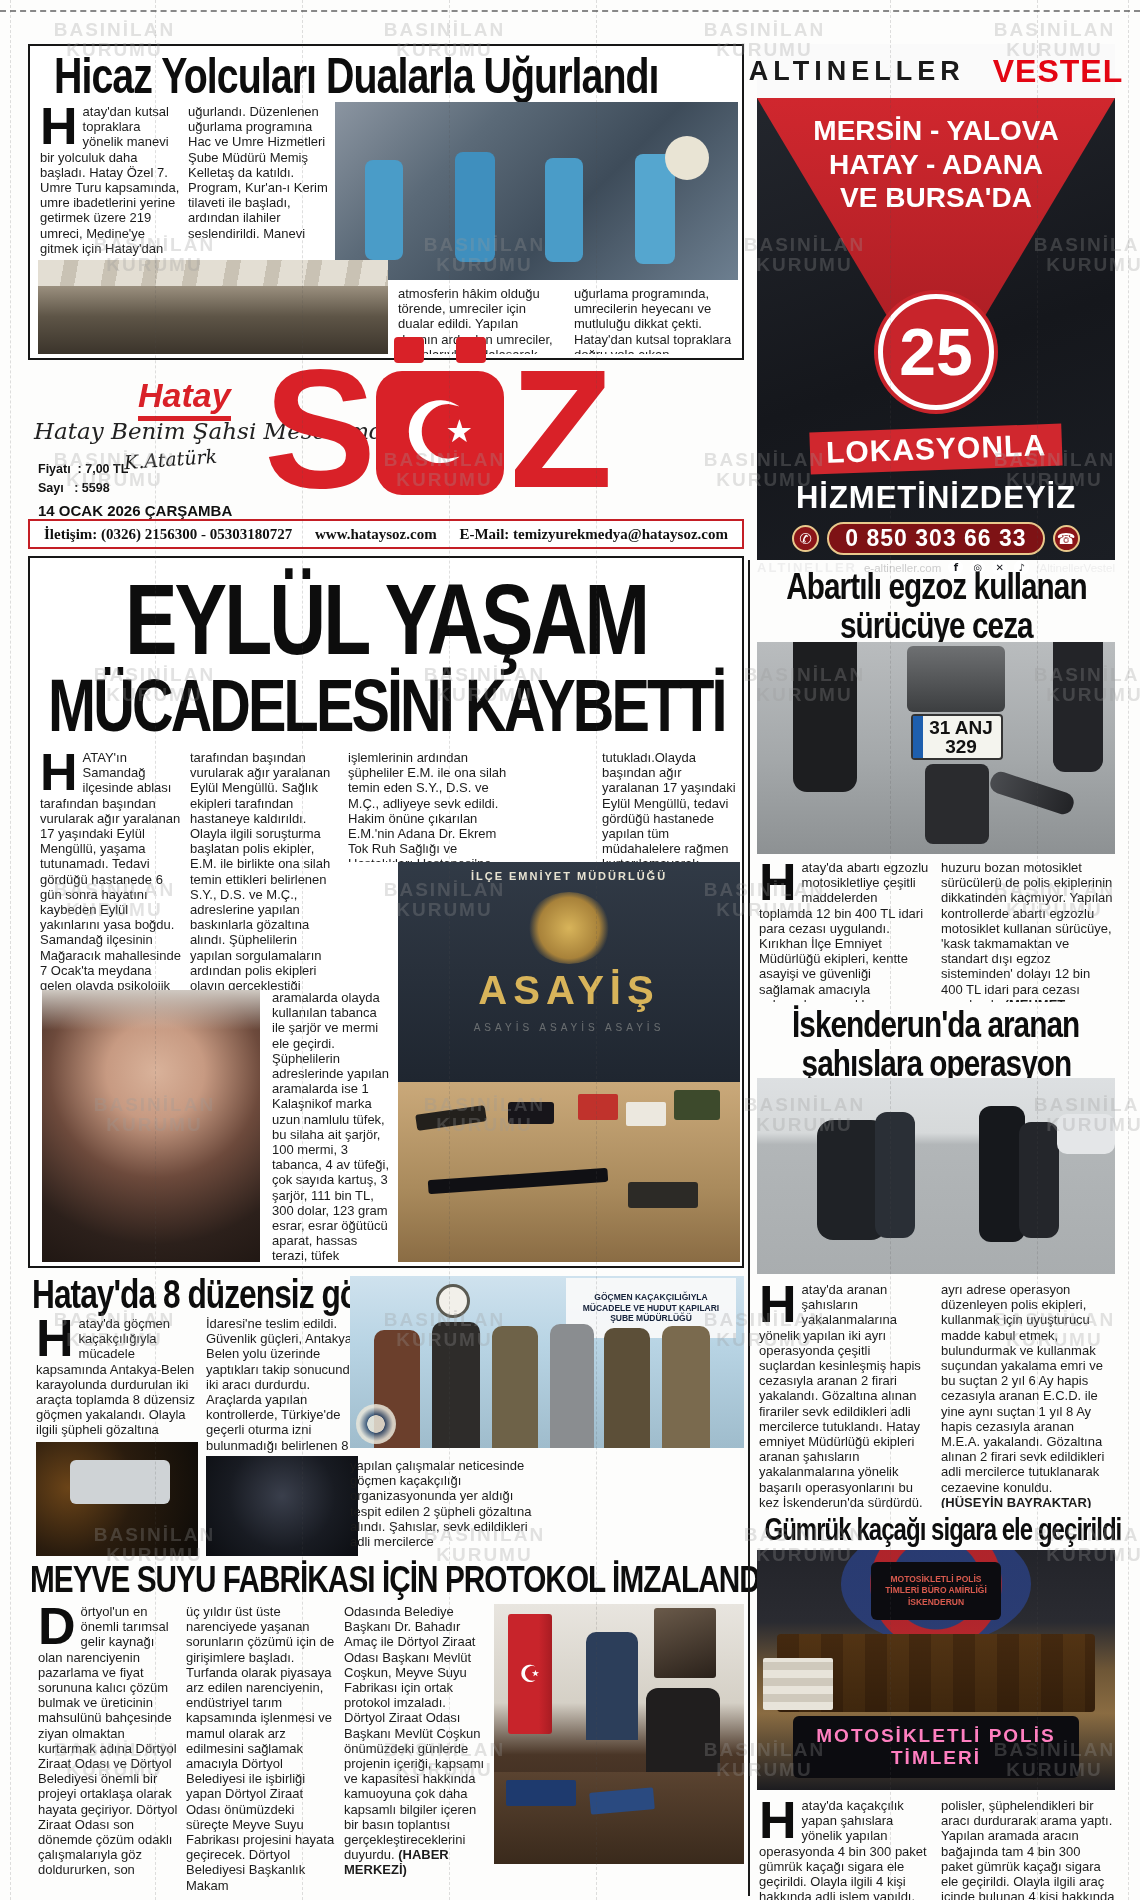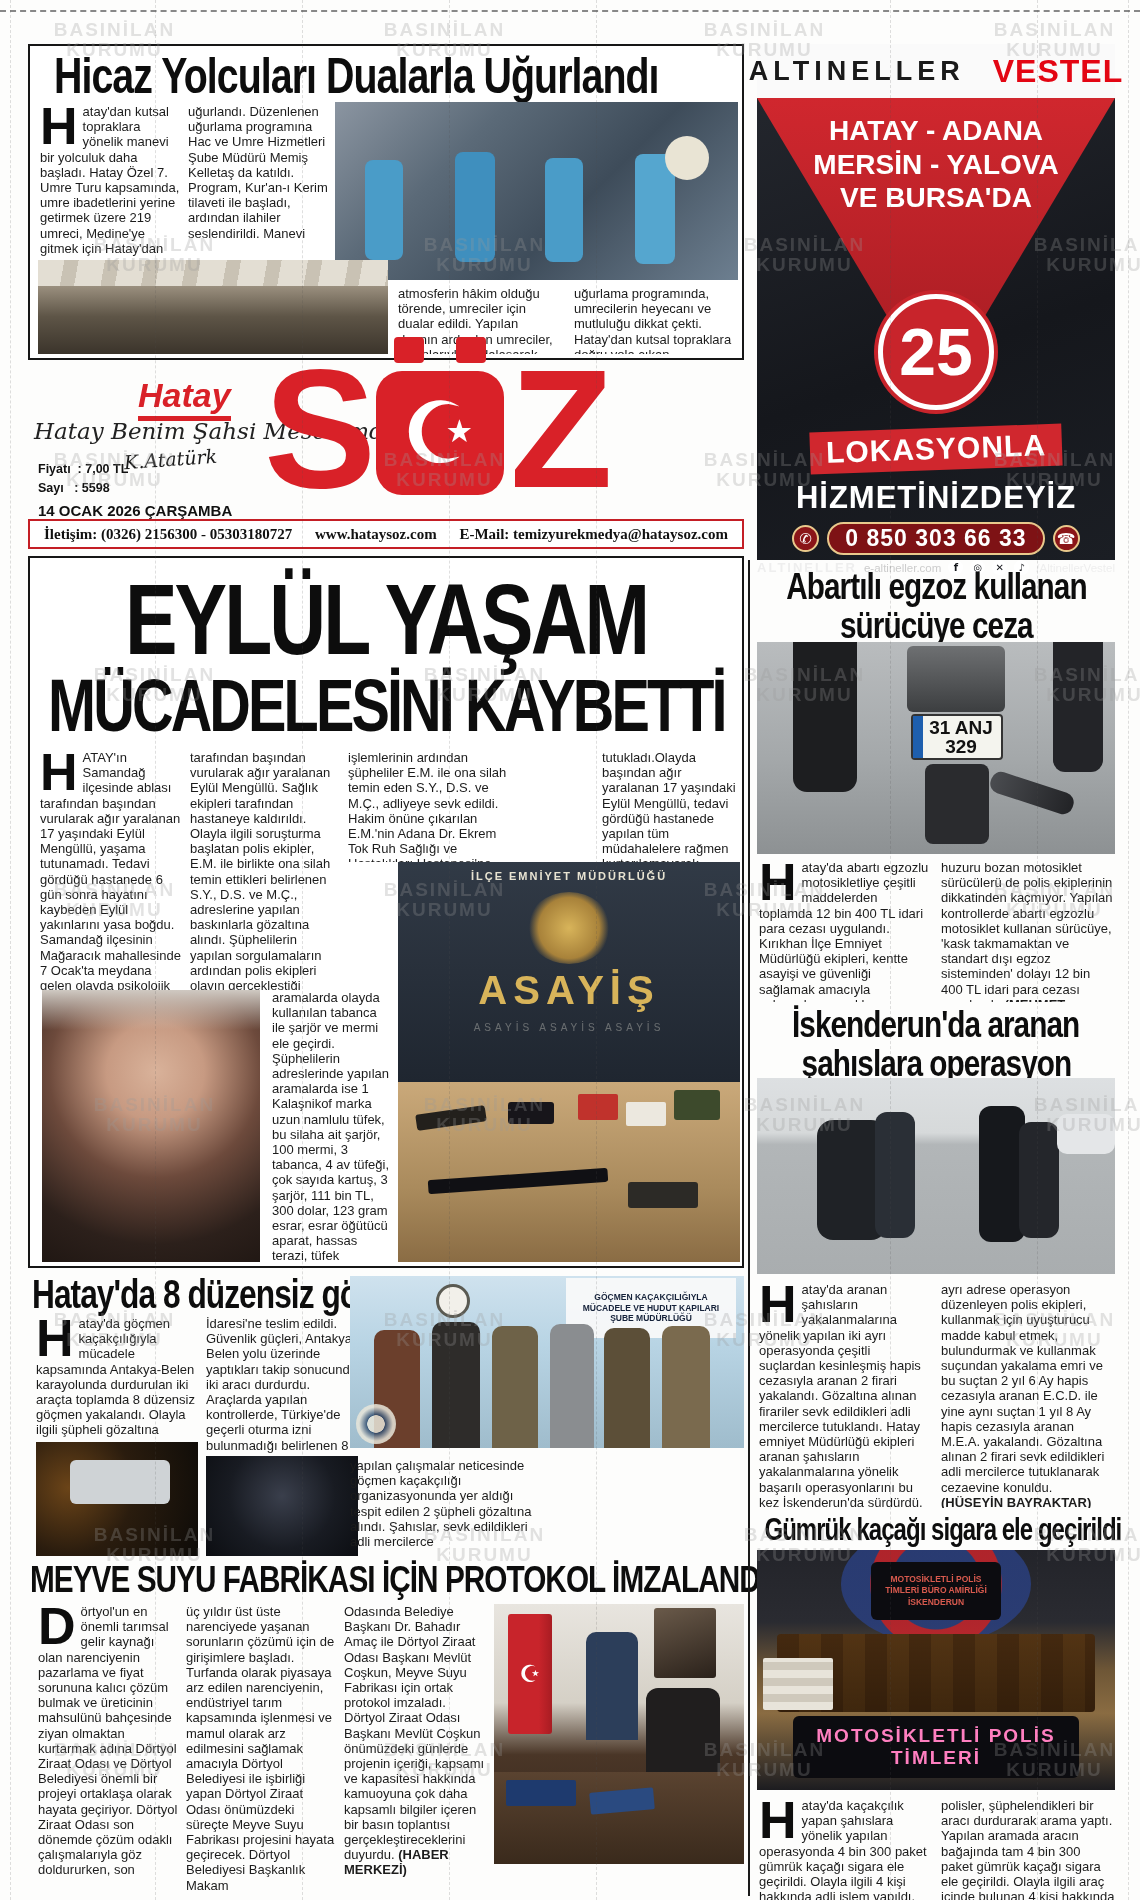--- a/index.html
+++ b/index.html
@@ -217,22 +217,22 @@
 
   <div class="ad" style="left:757px; top:44px; width:358px; height:516px;">
     <div class="ad-head">
       <span class="ad-brand1">ALTINELLER</span>
       <span class="ad-sep"></span>
       <span class="ad-brand2">VESTEL</span>
     </div>
     <div class="ad-body">
       <div class="ad-tri"></div>
       <div class="ad-cities">
+        <div>MERSİN - YALOVA</div>
         <div>HATAY - ADANA</div>
-        <div>MERSİN - YALOVA</div>
         <div>VE BURSA'DA</div>
       </div>
       <div class="ad-circle">
           <span>25</span>
         </div>
       <div class="ad-lok">LOKASYONLA</div>
       <div class="ad-hiz">HİZMETİNİZDEYİZ</div>
       <div class="ad-phone-row">
         <span class="ad-ico">✆</span>
         <span class="ad-pill">0 850 303 66 33</span>

